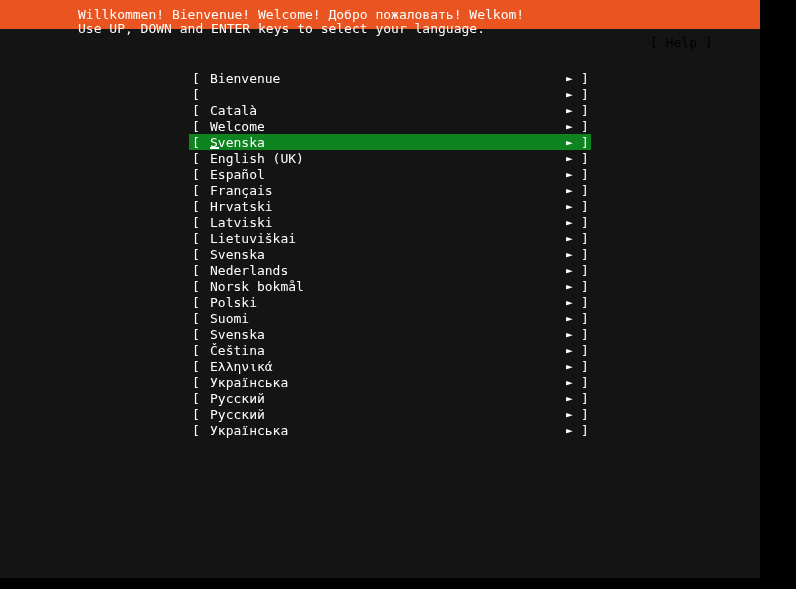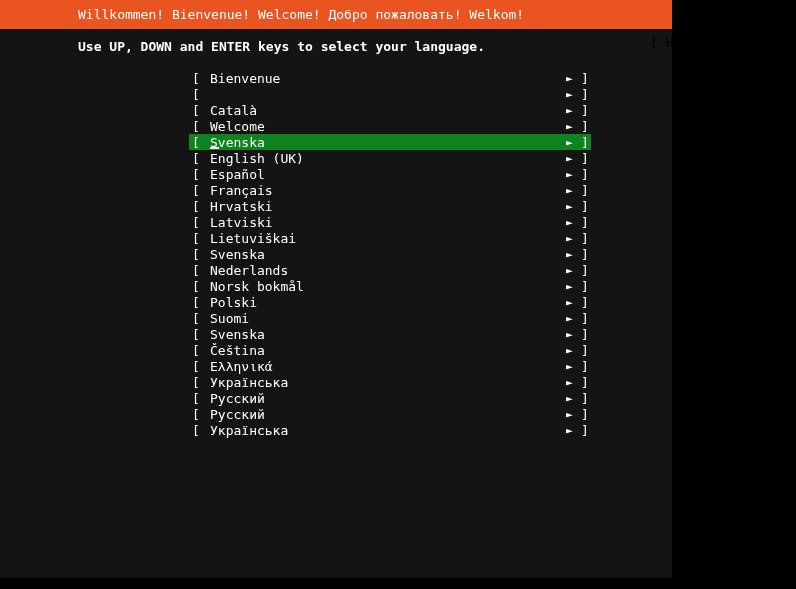--- a/index.html
+++ b/index.html
@@ -2,21 +2,21 @@
 <html><head>
 <meta charset="utf-8">
 <style>
   html, body {
     margin: 0;
     padding: 0;
     background: #000000;
   }
   #screen {
     position: relative;
-    width: 672px;
+    width: 760px;
     height: 589px;
     background: #141414;
     overflow: hidden;
     font-family: "DejaVu Sans Mono", "Liberation Mono", monospace;
     font-size: 13px;
     line-height: 16px;
     -webkit-font-smoothing: none;
   }
 
   
@@ -43,24 +43,23 @@
     white-space: pre;
     cursor: pointer;
     color: #000000;
     margin-top: 28px;
   }
 
   
   #instruction {
     position: absolute;
     left: 78px;
-    top: 39px;
+    top: 21px;
     color: #ffffff;
     white-space: pre;
-    font-weight: bold;
   }
 
   
   #language-list {
     position: absolute;
     left: 189px;
     top: 70px;
     width: 402px;
   }
   .lang-row {

